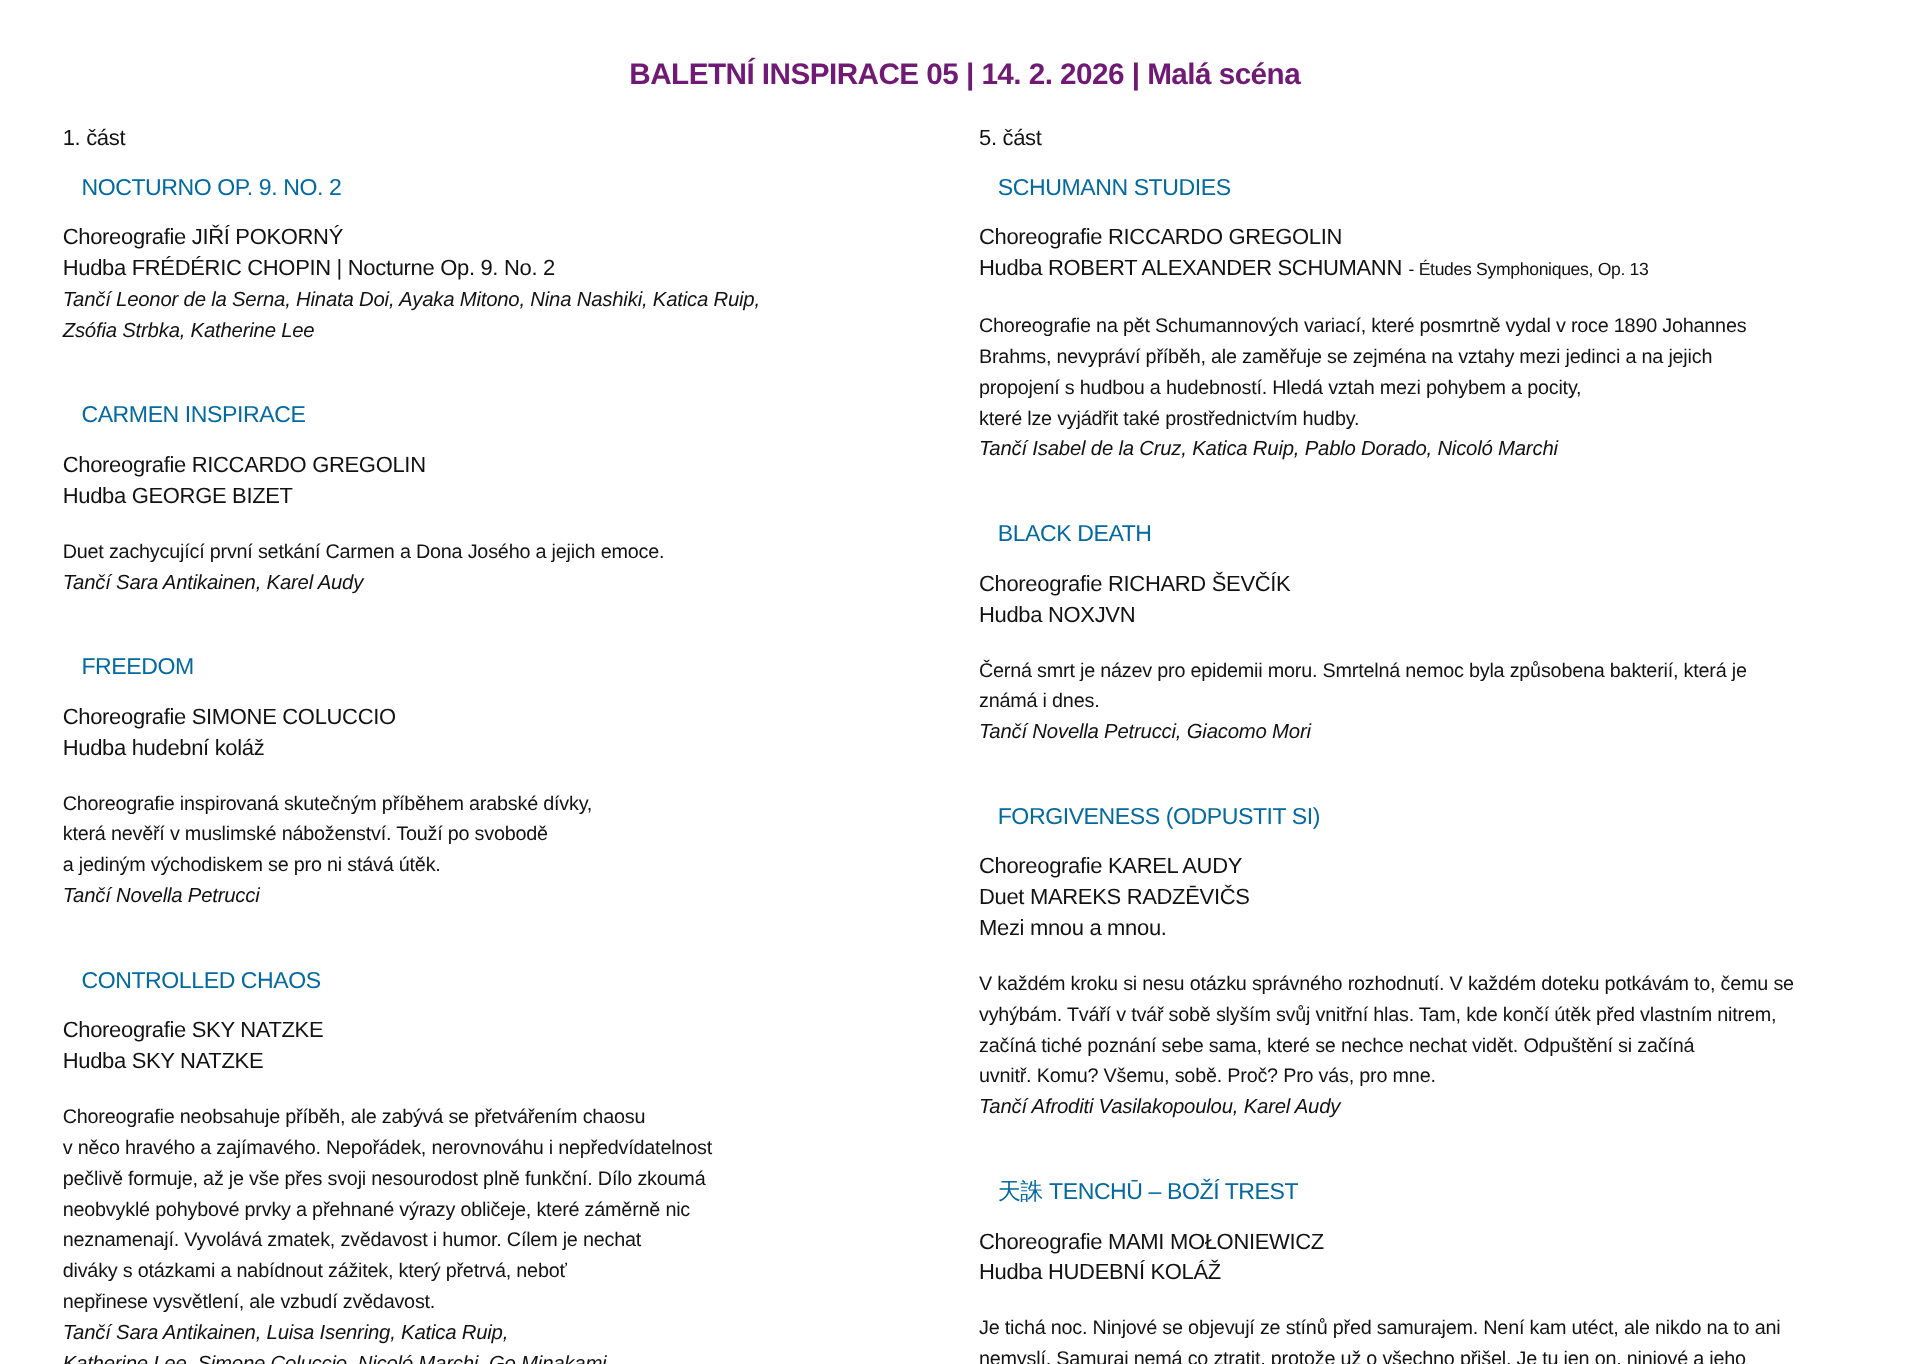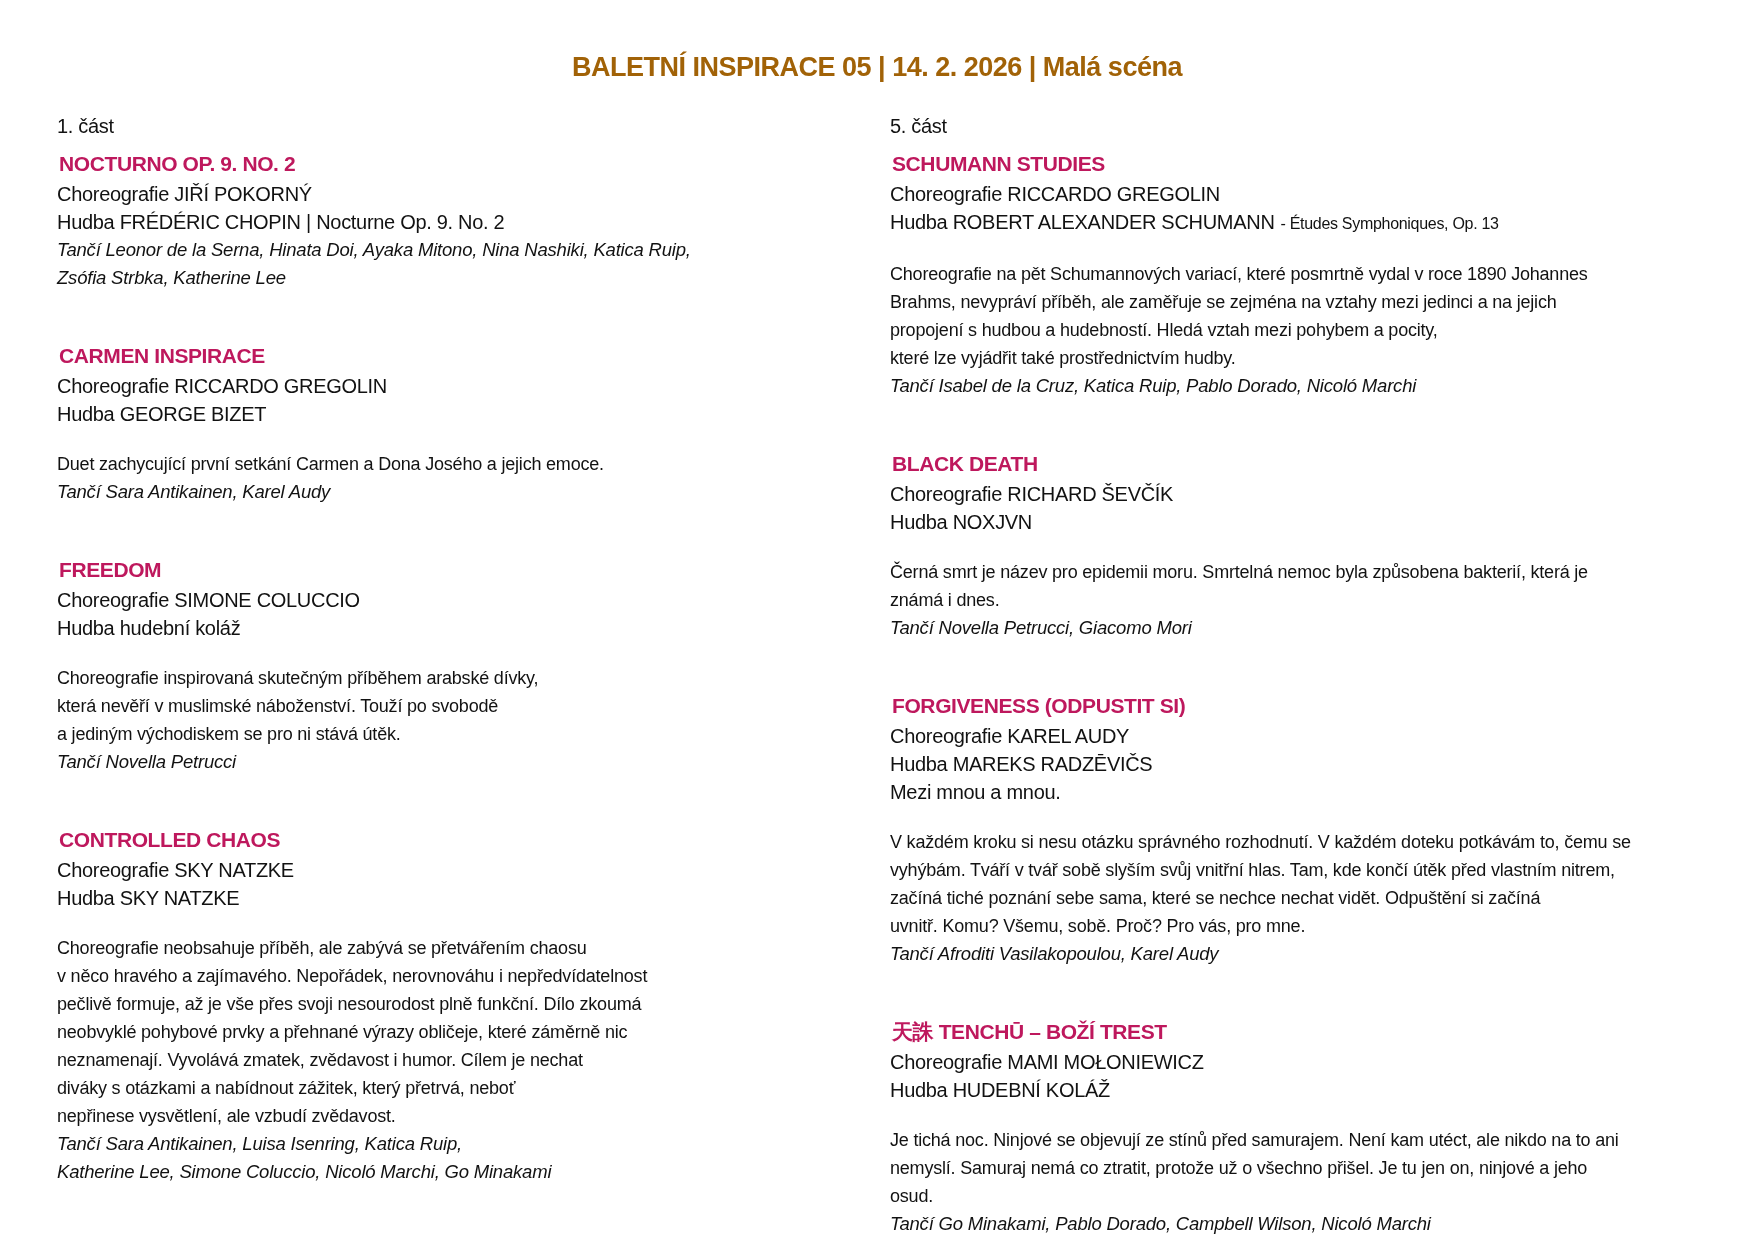--- a/index.html
+++ b/index.html
@@ -11,39 +11,39 @@
     font-family: "Liberation Sans", "DejaVu Sans", sans-serif;
   }
   .page { position: relative; width: 1754px; height: 1240px; overflow: hidden; }
   .page-title {
     position: absolute;
     top: 52px; left: 0; width: 100%;
     text-align: center;
     font-size: 27px;
     font-weight: 700;
     letter-spacing: -0.5px;
-    color: #a16207;
+    color: #701a75;
   }
   .column { position: absolute; top: 112px; }
   .col-left  { left: 57px;  width: 800px; }
   .col-right { left: 890px; width: 820px; }
   .part-label {
     font-size: 20px;
     line-height: 28px;
     margin-bottom: 10px;
     letter-spacing: -0.3px;
   }
   .section { margin: 0 0 50px 0; }
   .section-title {
-    margin: 2px;
+    margin: 17px;
     font-size: 21px;
-    font-weight: 700;
+    font-weight: 400;
     line-height: 28px;
     letter-spacing: -0.4px;
-    color: #be185d;
+    color: #0369a1;
   }
   .meta-line {
     font-size: 20px;
     line-height: 28px;
     letter-spacing: -0.3px;
   }
   .music-note { font-size: 16px; margin-left: 6px; }
   .lead {
     font-size: 20px;
     line-height: 28px;
@@ -135,21 +135,21 @@
       <div class="meta-line">Choreografie RICHARD ŠEVČÍK</div>
       <div class="meta-line">Hudba NOXJVN</div>
       <div class="description">Černá smrt je název pro epidemii moru. Smrtelná nemoc byla způsobena bakterií, která je
 známá i dnes.</div>
       <div class="cast">Tančí Novella Petrucci, Giacomo Mori</div>
     </div>
 
     <div class="section">
       <h3 class="section-title">FORGIVENESS (ODPUSTIT SI)</h3>
       <div class="meta-line">Choreografie KAREL AUDY</div>
-      <div class="meta-line">Hudba MAREKS RADZĒVIČS</div>
+      <div class="meta-line">Duet MAREKS RADZĒVIČS</div>
       <div class="lead">Mezi mnou a mnou.</div>
       <div class="description">V každém kroku si nesu otázku správného rozhodnutí. V každém doteku potkávám to, čemu se
 vyhýbám. Tváří v tvář sobě slyším svůj vnitřní hlas. Tam, kde končí útěk před vlastním nitrem,
 začíná tiché poznání sebe sama, které se nechce nechat vidět. Odpuštění si začíná
 uvnitř. Komu? Všemu, sobě. Proč? Pro vás, pro mne.</div>
       <div class="cast">Tančí Afroditi Vasilakopoulou, Karel Audy</div>
     </div>
 
     <div class="section">
       <h3 class="section-title">天誅 TENCHŪ – BOŽÍ TREST</h3>

